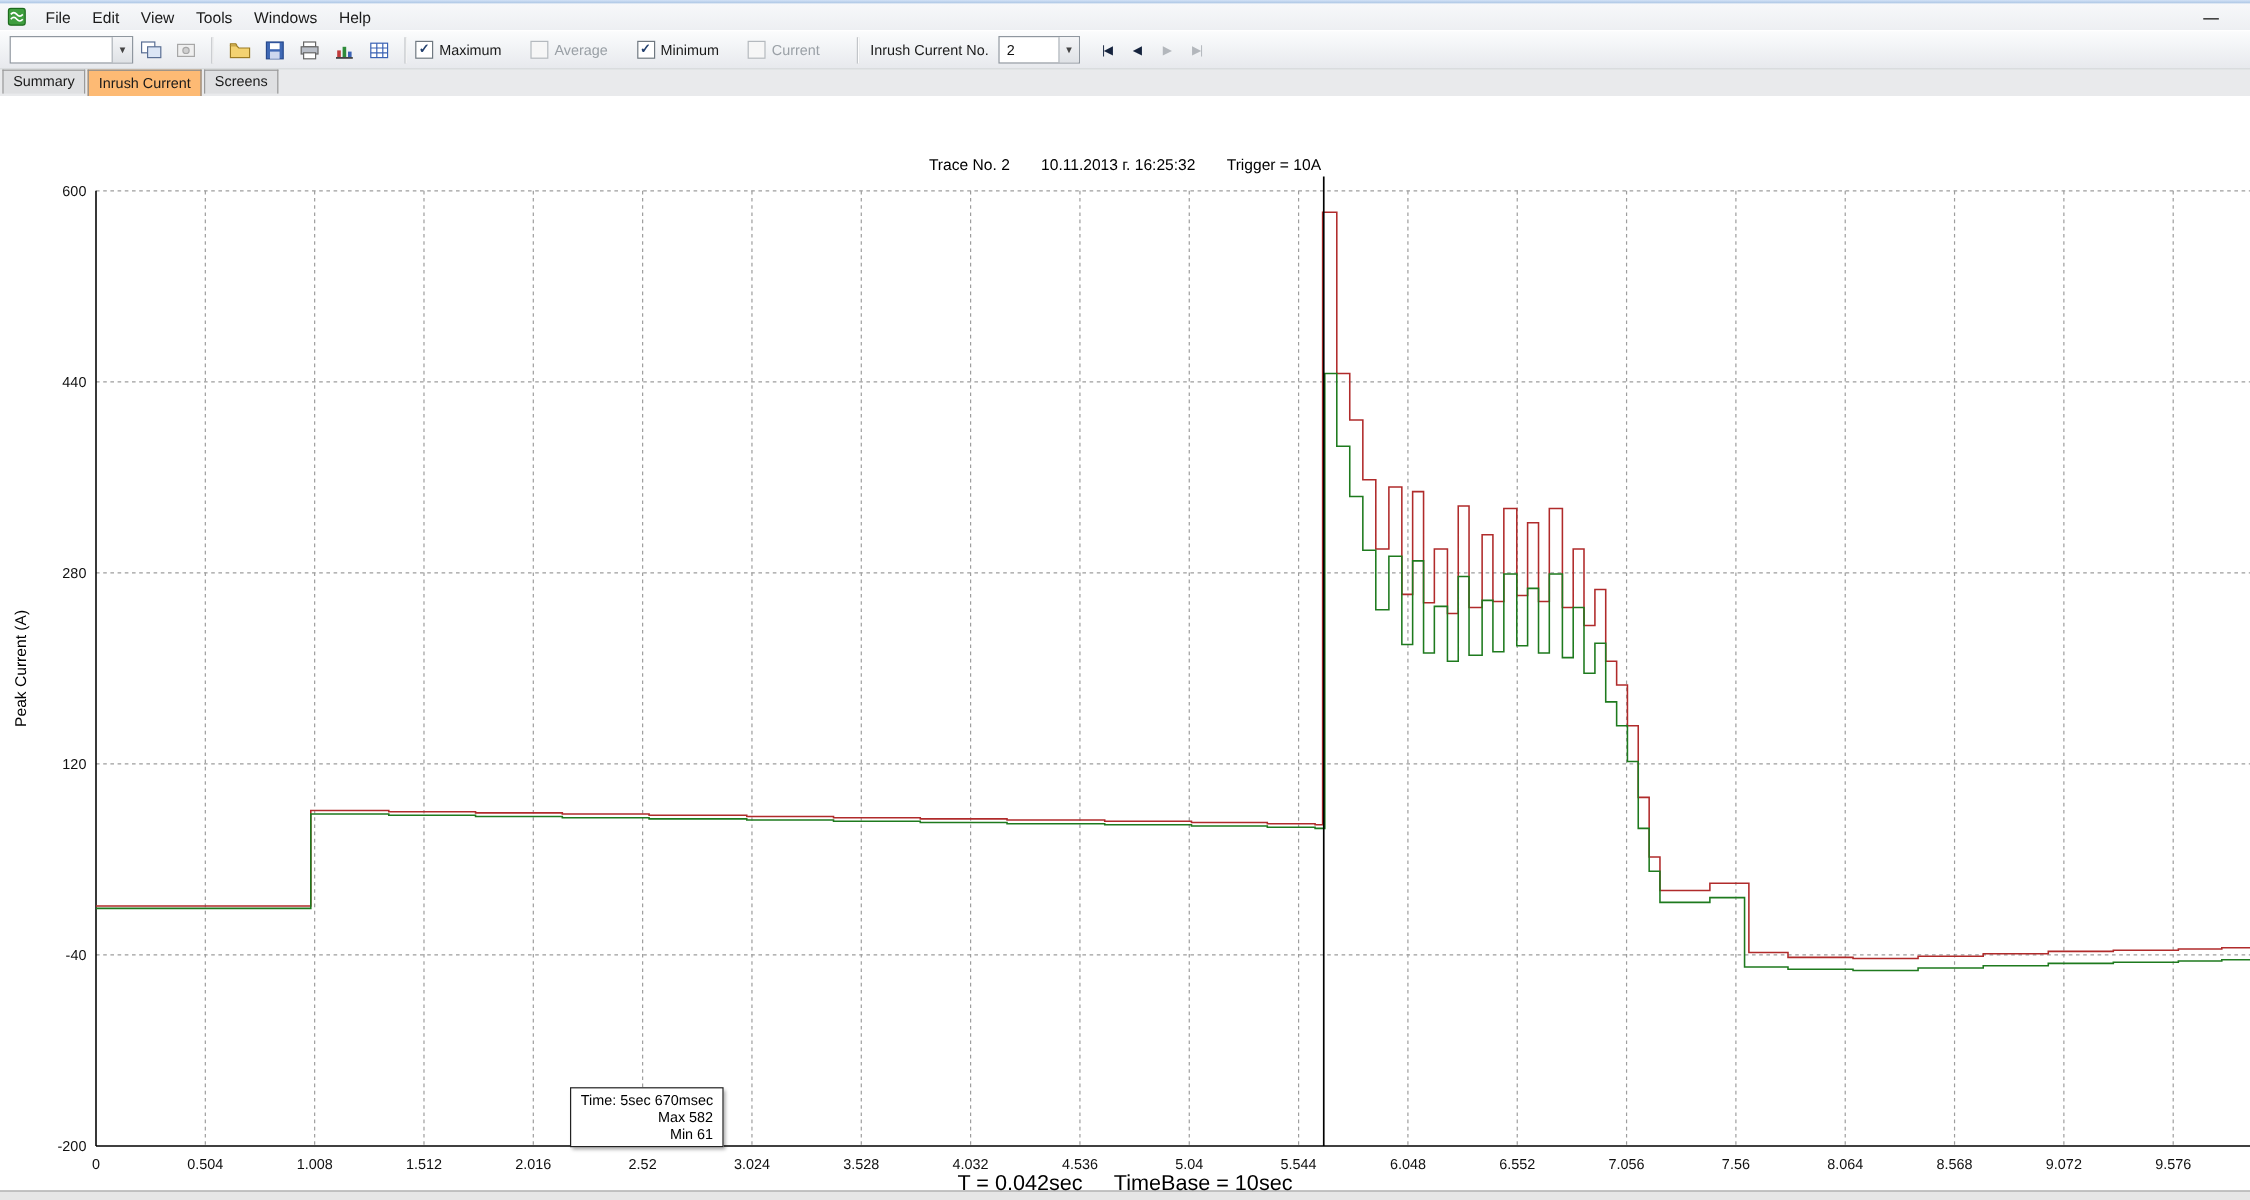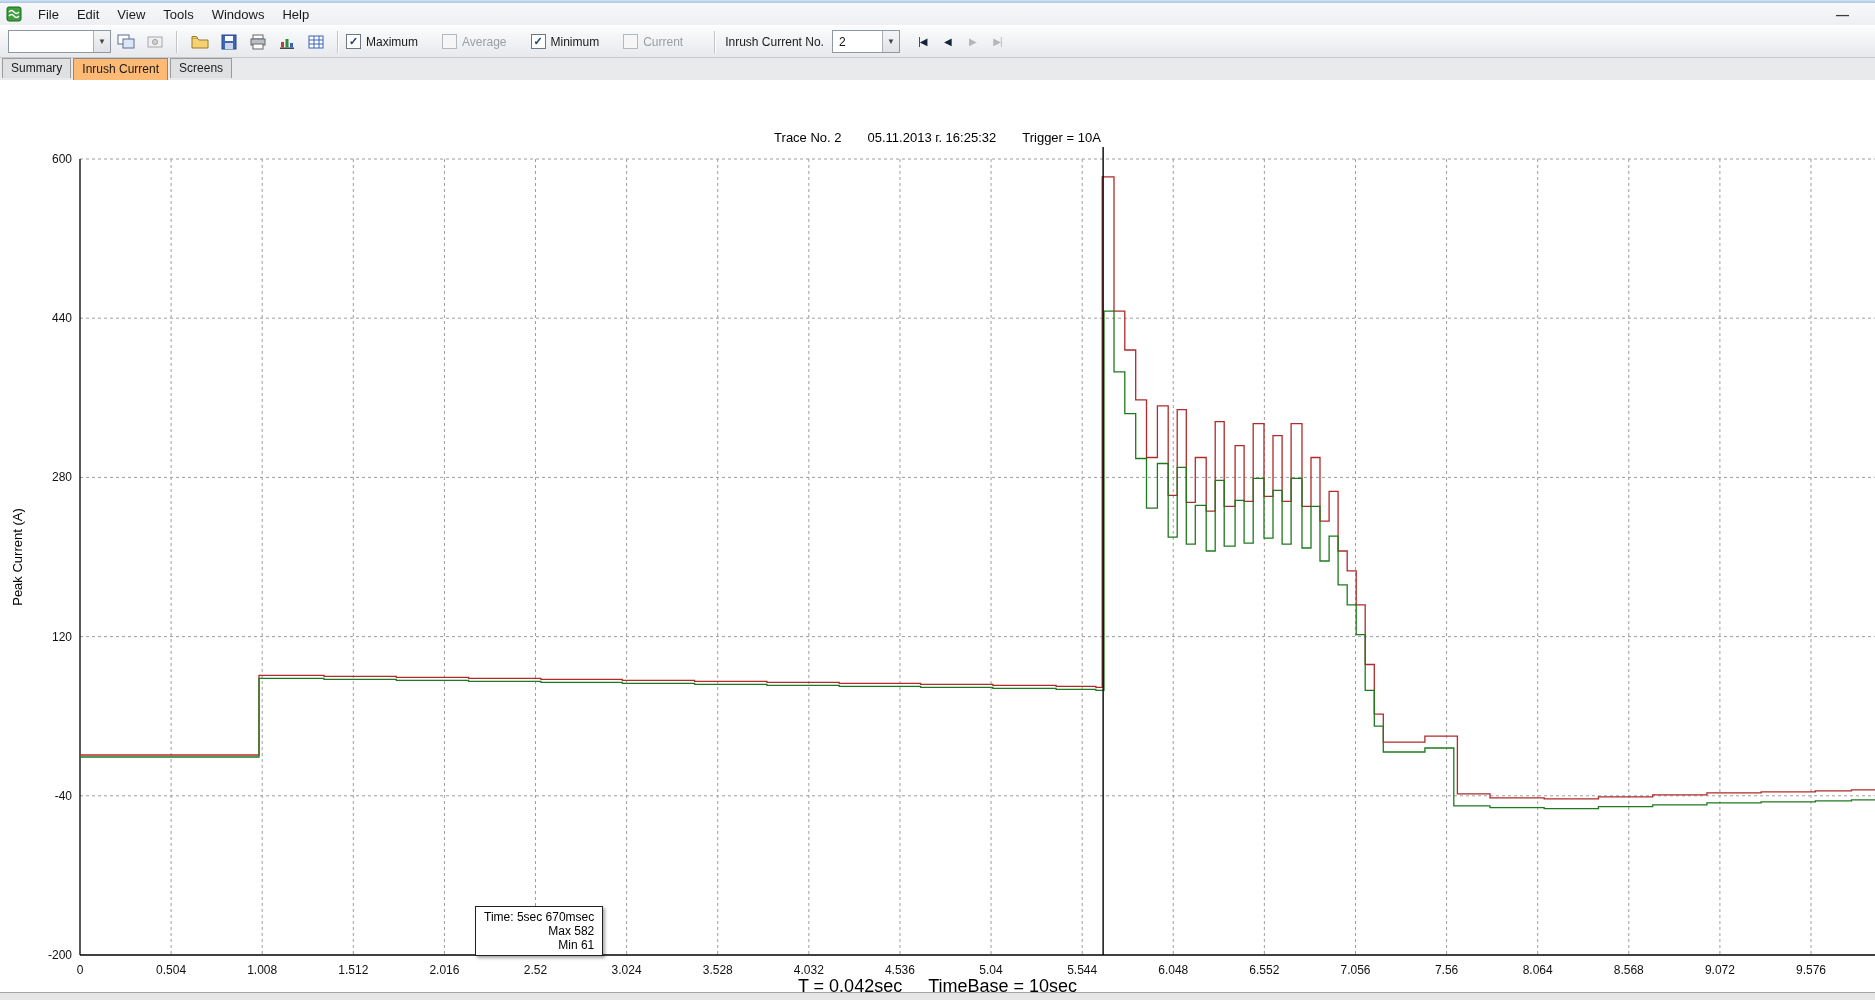--- a/index.html
+++ b/index.html
@@ -259,21 +259,21 @@
     <text x="72" y="481.4" text-anchor="end">280</text>
     <text x="72" y="640.6" text-anchor="end">120</text>
     <text x="72" y="799.8" text-anchor="end">-40</text>
     <text x="72" y="959" text-anchor="end">-200</text>
     <path d="M80.0 755.0 H259.0 V675.4 H324.0 V676.4 H396.3 V677.4 H468.6 V678.4 H540.9 V679.4 H622.3 V680.4 H694.6 V681.4 H766.9 V682.4 H839.2 V683.4 H920.6 V684.4 H992.9 V685.4 H1056.1 V686.4 H1095.9 V687.3 H1102.2 V176.9 H1114.0 V311.2 H1124.8 V350.0 H1135.7 V399.8 H1146.5 V457.5 H1157.4 V405.8 H1168.2 V495.3 H1177.2 V409.7 H1186.3 V502.3 H1195.3 V457.5 H1206.2 V511.2 H1215.2 V421.7 H1224.2 V506.3 H1235.1 V445.6 H1244.1 V501.3 H1253.2 V423.7 H1264.0 V496.3 H1273.0 V435.6 H1282.1 V501.3 H1291.1 V423.7 H1302.0 V506.3 H1311.0 V457.5 H1320.0 V521.2 H1329.1 V491.3 H1338.1 V551.0 H1347.2 V570.9 H1356.2 V604.8 H1365.2 V664.5 H1374.3 V714.2 H1383.3 V742.1 H1424.9 V736.1 H1457.4 V793.8 H1490.0 V797.8 H1544.2 V798.8 H1598.4 V796.8 H1652.7 V794.8 H1706.9 V792.8 H1761.1 V791.8 H1815.3 V790.8 H1851.5 V789.8 H1875.0" fill="none" stroke="#b02b2b" stroke-width="1.3"></path>
     <path d="M80.0 757.0 H259.0 V678.4 H324.0 V679.4 H396.3 V680.4 H468.6 V681.4 H540.9 V682.4 H622.3 V683.4 H694.6 V684.4 H766.9 V685.4 H839.2 V686.4 H920.6 V687.3 H992.9 V688.3 H1056.1 V689.3 H1095.9 V690.3 H1104.0 V311.2 H1114.0 V371.9 H1124.8 V413.7 H1135.7 V458.5 H1146.5 V508.2 H1157.4 V463.5 H1168.2 V537.1 H1177.2 V467.4 H1186.3 V544.1 H1195.3 V505.3 H1206.2 V551.0 H1215.2 V480.4 H1224.2 V546.1 H1235.1 V500.3 H1244.1 V543.1 H1253.2 V478.4 H1264.0 V538.1 H1273.0 V490.3 H1282.1 V544.1 H1291.1 V478.4 H1302.0 V548.0 H1311.0 V506.3 H1320.0 V561.0 H1329.1 V536.1 H1338.1 V584.9 H1347.2 V604.8 H1356.2 V634.6 H1365.2 V690.3 H1374.3 V726.1 H1383.3 V752.0 H1424.9 V748.0 H1453.8 V805.8 H1490.0 V807.7 H1544.2 V808.7 H1598.4 V806.7 H1652.7 V804.8 H1706.9 V802.8 H1761.1 V801.8 H1815.3 V800.8 H1851.5 V799.8 H1875.0" fill="none" stroke="#1e7a1e" stroke-width="1.3"></path>
     <line x1="1103.12656641604" y1="147" x2="1103.12656641604" y2="955" stroke="#000" stroke-width="1.4"></line>
   </svg>
 
 <div class="chart-title">
-  <span>Trace No. 2</span><span class="mid">05.11.2013 г. 16:25:32</span><span>Trigger = 10A</span>
+  <span>Trace No. 2</span><span class="mid">10.11.2013 г. 16:25:32</span><span>Trigger = 10A</span>
 </div>
 
 <div class="ylabel">Peak Current (A)</div>
 
 <div class="chart-footer">
   <span>T = 0.042sec</span><span class="gap">TimeBase = 10sec</span>
 </div>
 
 <div class="cursor-tooltip">
   <div>Time: 5sec 670msec</div>

